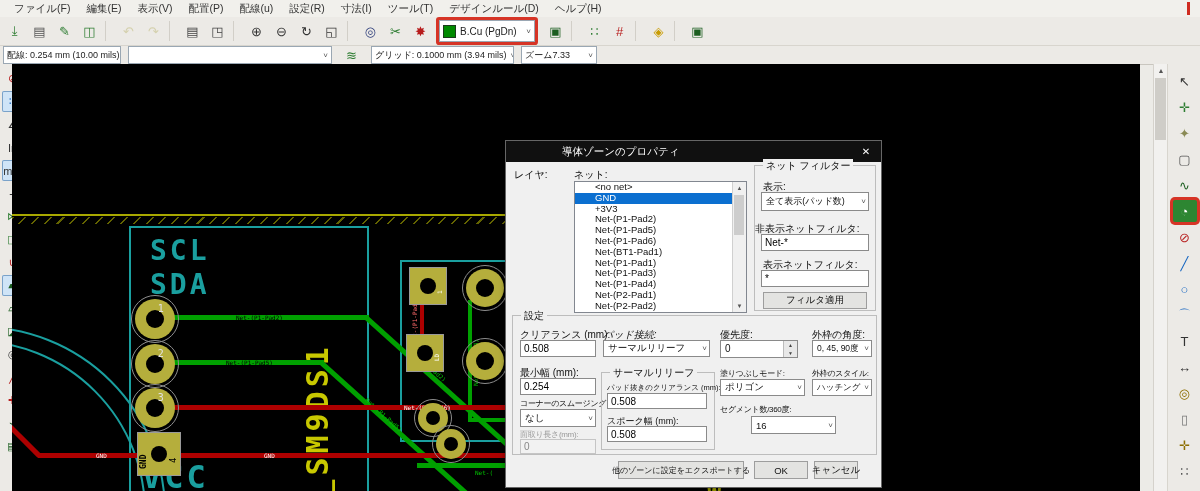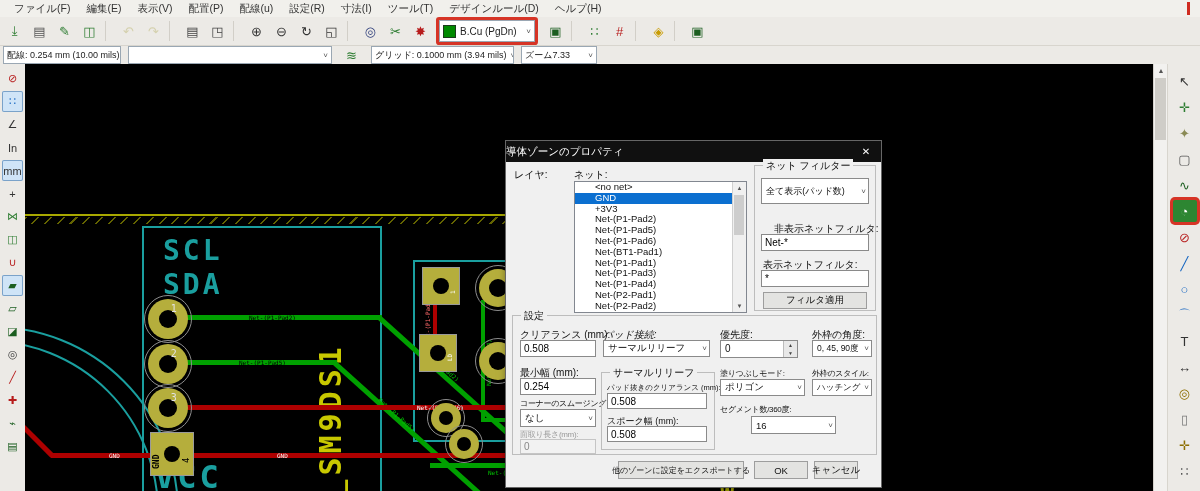--- a/index.html
+++ b/index.html
@@ -32,21 +32,21 @@
   #left-toolbar{position:absolute;left:0;top:64px;width:25px;height:427px;background:#eceae6;
                 border-right:1px solid #d8d5ce;display:flex;flex-direction:column;align-items:center;padding-top:3px;}
   #left-toolbar .tbi{width:21px;height:21px;font-size:11px;margin:1px 0;}
   #right-toolbar{position:absolute;left:1167px;top:64px;width:33px;height:427px;background:#eceae6;
                  border-left:1px solid #d8d5ce;display:flex;flex-direction:column;align-items:center;padding-top:4px;}
   #right-toolbar .tbi{width:24px;height:22px;margin:2px 0;font-size:13px;}
   #vscroll{position:absolute;left:1153px;top:64px;width:14px;height:427px;background:#f2f1ef;border-left:1px solid #d5d2cc;}
   #vscroll .arr{width:14px;height:13px;display:flex;align-items:center;justify-content:center;font-size:7px;color:#555;}
   #vscroll .thumb{position:absolute;left:1px;top:14px;width:11px;height:62px;background:#cfcdc8;}
   
-  #canvas{position:absolute;left:25px;top:64px;width:1128px;height:427px;background:#000;overflow:hidden;}
+  #canvas{position:absolute;left:12px;top:64px;width:1128px;height:427px;background:#000;overflow:hidden;}
   .abs{position:absolute;}
   #edge-line{left:0;top:150px;width:742px;height:2px;background:#a8a800;}
   #edge-hatch{left:0;top:153px;width:742px;height:7px;
      background:repeating-linear-gradient(135deg,#636300 0 1.5px,transparent 1.5px 9px);}
   .silk-rect{border:2px solid #1a9f9f;}
   .silk-arc{border:2px solid #1a9f9f;border-radius:50%;}
   .silk{color:#1a9f9f;font:bold 28px "DejaVu Sans Mono",monospace;letter-spacing:3px;line-height:30px;}
   .vref{writing-mode:vertical-rl;transform:rotate(180deg);color:#c8c800;
         font:bold 30px "DejaVu Sans Mono",monospace;letter-spacing:4px;}
   .yellow-part{color:#c8c800;font:bold 24px "DejaVu Sans Mono",monospace;}
@@ -62,21 +62,21 @@
   .trk-g{background:#00a000;height:5px;}
   .trk-r{background:#ad0000;height:5px;}
   .diag{transform-origin:left top;}
   .tlabel{position:absolute;font:6px "DejaVu Sans Mono",monospace;line-height:6px;white-space:nowrap;}
   .tl-b{color:#000;}  .tl-w{color:#fff;}  .tl-g{color:#00c000;}
   
   #dialog{position:absolute;left:505px;top:140px;width:375px;height:346px;background:#f0f0f0;
           border:1px solid #666;box-shadow:2px 3px 8px rgba(0,0,0,.55);font-size:10.5px;color:#111;z-index:5;}
   #dlg-title{position:absolute;left:0;top:0;width:100%;height:21px;background:#101010;color:#fff;
              display:flex;align-items:center;font-size:10.5px;}
-  #dlg-title .t{}
+  #dlg-title .t{padding-left:8px;margin-left:48px;}
   #dlg-close{margin-left:auto;width:30px;height:21px;display:flex;align-items:center;justify-content:center;
              color:#fff;font-size:10px;}
   .dlabel{position:absolute;white-space:nowrap;font-size:10px;color:#111;}
   .listbox{position:absolute;background:#fff;border:1px solid #828790;overflow:hidden;}
   .lrow{display:flex;align-items:center;height:14px;padding-left:3px;font-size:10px;}
   .lrow .sw{width:18px;height:9px;margin-right:4px;border:1px solid #444;flex:none;}
   .nrow{height:10.8px;line-height:10.8px;padding-left:20px;font-size:9.5px;white-space:nowrap;}
   .nrow.selected{background:#0b6fd0;color:#fff;}
   #net-scroll{position:absolute;right:0;top:0;width:13px;height:100%;background:#f0f0f0;border-left:1px solid #d0d0d0;}
   #net-scroll .arr{height:12px;display:flex;align-items:center;justify-content:center;font-size:6px;color:#555;}
@@ -346,25 +346,25 @@
       <div id="net-scroll">
         <div class="arr">▲</div>
         <div class="thumb"></div>
         <div class="arr dn">▼</div>
       </div>
     </div>
 
     <div class="grp" style="left:248px;top:24px;width:120px;height:144px;">
       <span class="gt">ネット フィルター</span>
       <span class="dlabel" style="left:8px;top:14px;">表示:</span>
-      <div class="select" style="left:6px;top:12px;width:108px;height:26px;font-size:9px;">
+      <div class="select" style="left:6px;top:26px;width:108px;height:19px;font-size:9px;">
         <span>全て表示(パッド数)</span>
         <span class="chev">˅</span>
       </div>
-      <span class="dlabel" style="left:19px;top:56px;text-align:center;">非表示ネットフィルタ:</span>
+      <span class="dlabel" style="left:0;top:56px;text-align:center;">非表示ネットフィルタ:</span>
       <input class="txt" style="left: 6px; top: 68px; width: 108px;" readonly="" value="Net-*">
       <span class="dlabel" style="left:8px;top:92px;">表示ネットフィルタ:</span>
       <input class="txt" style="left: 6px; top: 104px; width: 108px;" readonly="" value="*">
       <div class="btn" style="left:8px;top:126px;width:104px;height:17px;">フィルタ適用</div>
     </div>
 
     <div class="grp" style="left:6px;top:174px;width:363px;height:138px;">
       <span class="gt">設定</span>
 
       <span class="dlabel" style="left:7px;top:12px;">クリアランス (mm):</span>

